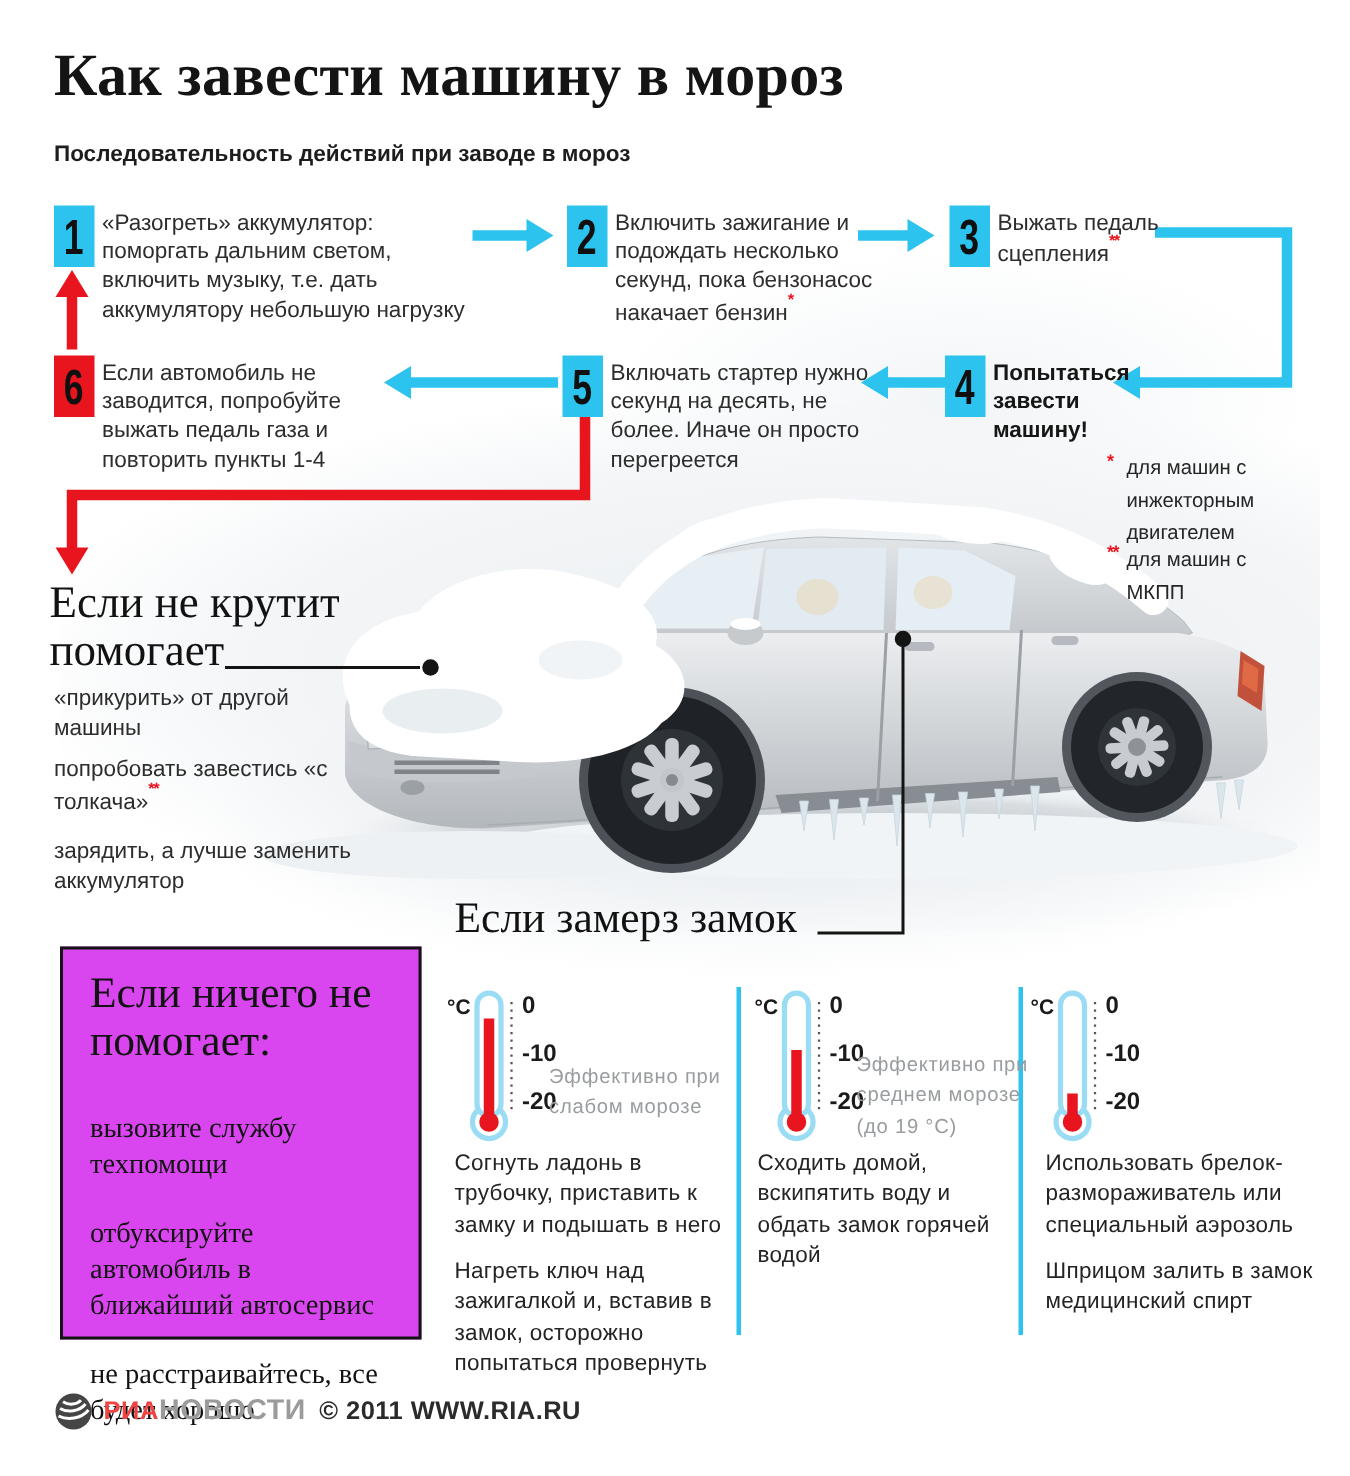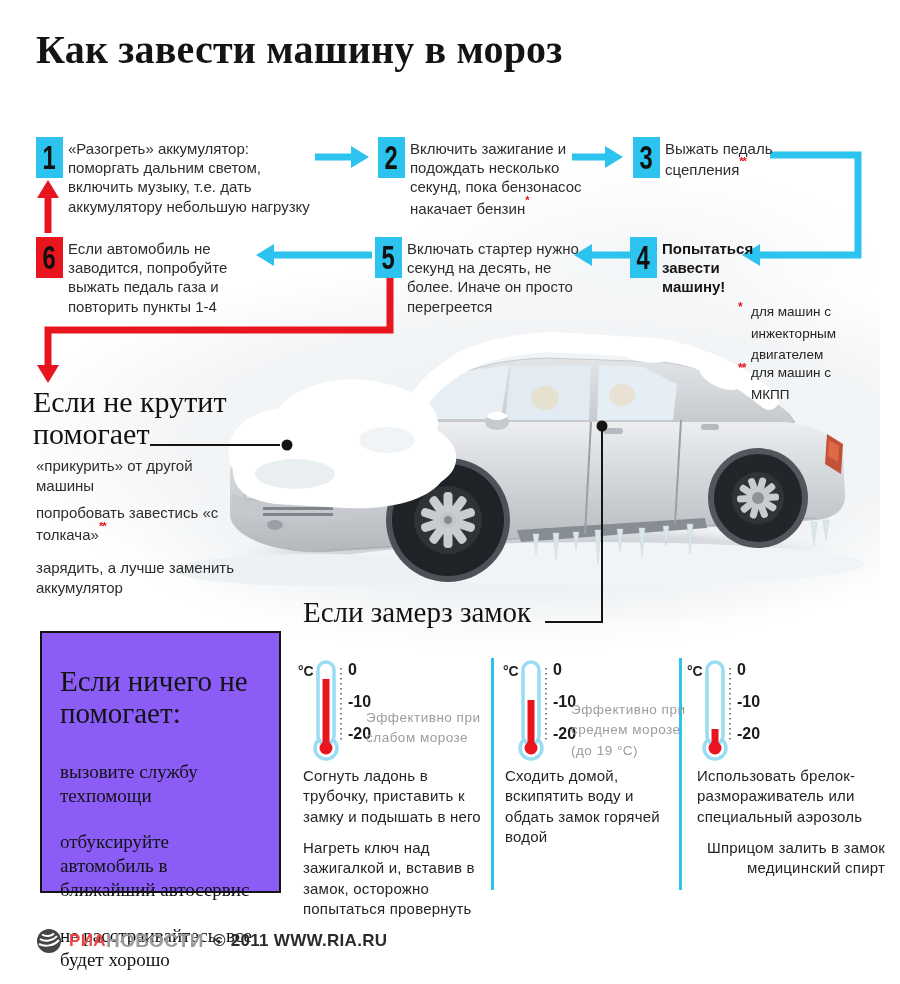--- a/index.html
+++ b/index.html
@@ -30,21 +30,21 @@
 
   .serif-h { font-family:"Liberation Serif",serif; color:#121212; }
   .h-starter { left:33px; top:386px; width:215px; font-size:30px; line-height:1.07; }
   .h-lock { left:303px; top:596px; font-size:29px; }
 
   .side-item { font-size:15px; line-height:1.3; color:#2d2d2d; }
 
   .footnote { width:130px; font-size:13.5px; line-height:1.6; color:#252525; position:absolute; padding-left:13px; }
   .footnote .fmark { position:absolute; left:0; top:-3px; color:#e8141e; font-weight:bold; font-size:12px; letter-spacing:-1px; }
 
-  .help-box { left:40px; top:631px; width:241px; height:262px; border:2px solid #141414; background:#8b5cf6; padding:32px 18px; }
+  .help-box { left:40px; top:631px; width:241px; height:262px; border:2px solid #141414; background:#d946ef; padding:13px 18px; }
   .help-box h2 { font-family:"Liberation Serif",serif; font-size:29px; line-height:1.12; font-weight:normal; color:#121212; }
   .help-box .hb-item { font-family:"Liberation Serif",serif; font-size:19px; line-height:1.28; color:#121212; margin-top:21px; }
   .help-box .hb-item:first-of-type { margin-top:30px; }
 
   .divider { width:3px; height:232px; background:#2cc3ee; }
 
   .effect-label { width:122px; font-size:13.5px; line-height:1.5; color:#999d9f; letter-spacing:.5px; }
   .tip { width:190px; font-size:15px; line-height:1.35; color:#242424; letter-spacing:.2px; }
 
   .footer { left:36px; top:928px; display:flex; align-items:center; }
@@ -57,20 +57,21 @@
 </head>
 <body>
 
 <div id="canvas">
 
   <div class="bg bg2"></div>
   <div class="bg bg1"></div>
   <div class="bg bg3"></div>
 
   <h1 class="abs page-title">Как завести машину в мороз</h1>
+  <div class="abs page-subtitle">Последовательность действий при заводе в мороз</div>
 
   <svg class="abs" style="left:175px; top:322px;" width="712" height="282" viewBox="0 0 712 282">
     <defs>
       <linearGradient id="bodyGrad" x1="0" y1="0" x2="0" y2="1">
         <stop offset="0" stop-color="#eceef0"></stop>
           <stop offset="1" stop-color="#b3b8bd"></stop>
       </linearGradient>
       <linearGradient id="roofGrad" x1="0" y1="0" x2="0" y2="1">
         <stop offset="0" stop-color="#e2e5e8"></stop>
           <stop offset="1" stop-color="#c3c7cb"></stop>
@@ -299,21 +300,21 @@
     <rect x="22" y="6" width="16" height="82" rx="8" fill="#ffffff" stroke="#9adcf4" stroke-width="3.5"></rect>
     <line x1="30" y1="92" x2="30" stroke="#e8141e" stroke-width="7" y2="73"></line>
     <circle cx="30" cy="92" r="6.5" fill="#e8141e"></circle>
     <g font-size="16" font-weight="bold" fill="#1b1b1b">
       <text x="52" y="19">0</text>
       <text x="52" y="51">-10</text>
       <text x="52" y="83">-20</text>
     </g>
   </svg>
   <div class="abs tip" style="left:697px; top:766px; width:190px;">Использовать брелок-размораживатель или специальный аэрозоль</div>
-  <div class="abs tip" style="left:697px; top:838px; width:188px;text-align:right;">Шприцом залить в замок медицинский спирт</div>
+  <div class="abs tip" style="left:697px; top:838px; width:188px;">Шприцом залить в замок медицинский спирт</div>
 
   <div class="abs footer">
     <svg width="26" height="26" viewBox="0 0 26 26">
       <circle cx="13" cy="13" r="12" fill="#454545"></circle>
       <g stroke="#ffffff" stroke-width="2" fill="none">
         <path d="M3,16 C9,19 18,18 23,12"></path>
         <path d="M4,11 C9,14 17,13 21,8"></path>
         <path d="M6,6.5 C10,9 15,8.5 18,5.5"></path>
       </g>
     </svg>

